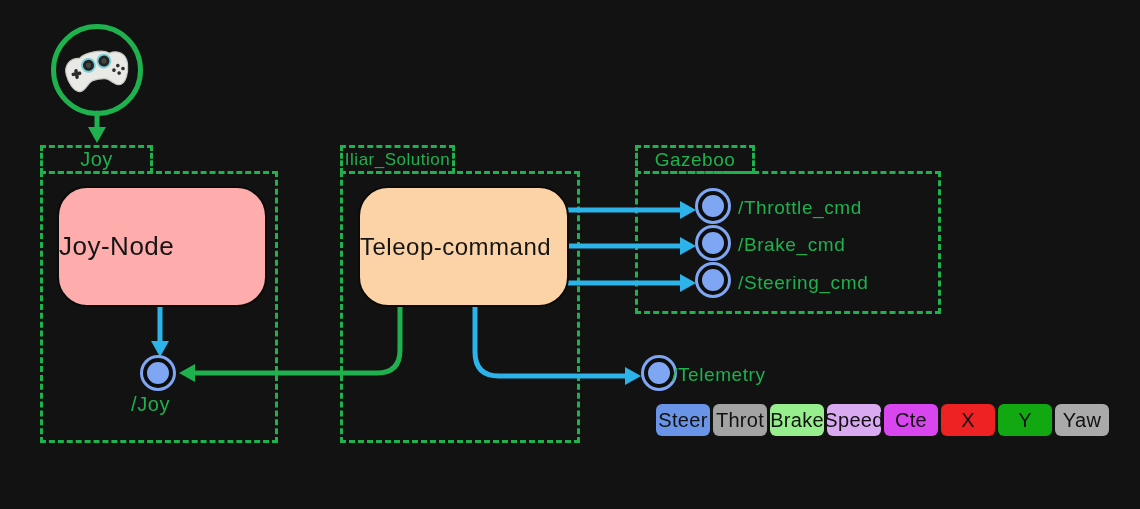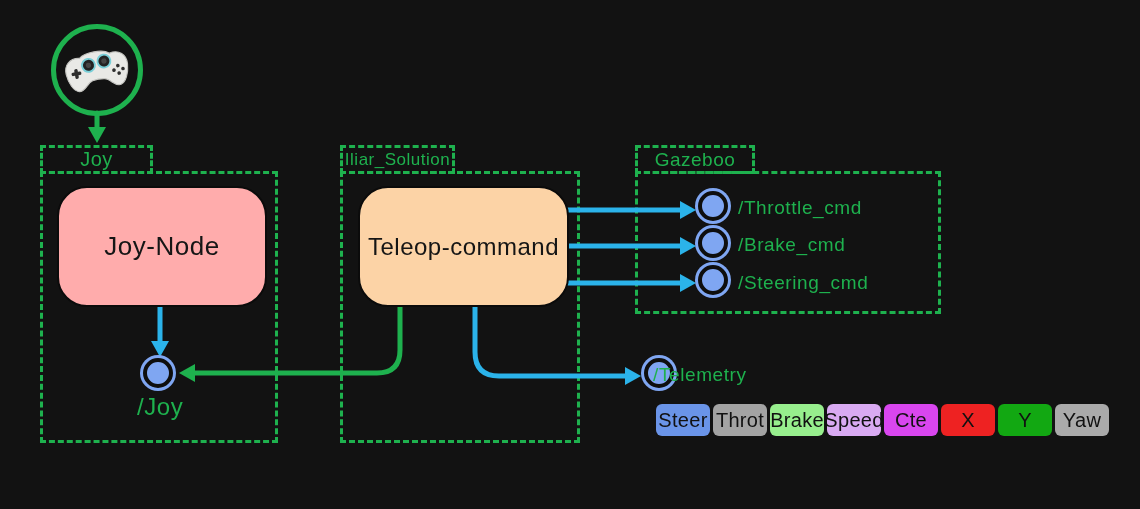--- a/index.html
+++ b/index.html
@@ -14,21 +14,21 @@
     position:absolute;border:3px dashed var(--green);background:transparent;
   }
   .group-tab{
     position:absolute;border:3px dashed var(--green);
     display:flex;align-items:center;justify-content:center;
     color:var(--green);letter-spacing:.5px;background:var(--background,#121212);
   }
   
   .node-box{
     position:absolute;border:2.5px solid #0b0b0b;border-radius:30px;
-    display:flex;align-items:center;justify-content:center;
+    display:flex;align-items:center;justify-content:flex-start;
     color:#151515;letter-spacing:.5px;
   }
   
   .topic-circle{
     position:absolute;width:22px;height:22px;border-radius:50%;
     background:var(--topic-blue);
     border:4px solid #0e0e0e;
     box-shadow:0 0 0 3px var(--topic-blue);
   }
   .topic-label{
@@ -127,24 +127,24 @@
   <div class="topic-circle" style="left:698px;top:191px;"></div>
   <div class="topic-label" style="left:738px;top:197px;">/Throttle_cmd</div>
 
   <div class="topic-circle" style="left:698px;top:228px;"></div>
   <div class="topic-label" style="left:738px;top:234px;">/Brake_cmd</div>
 
   <div class="topic-circle" style="left:698px;top:265px;"></div>
   <div class="topic-label" style="left:738px;top:272px;">/Steering_cmd</div>
 
   <div class="topic-circle" style="left:143px;top:358px;"></div>
-  <div class="topic-label" style="left:137px;top:393px;font-size:24px;">/Joy</div>
+  <div class="topic-label" style="left:131px;top:393px;font-size:20px;">/Joy</div>
 
   <div class="topic-circle" style="left:644px;top:358px;"></div>
-  <div class="topic-label" style="left:653px;top:364px;">/Telemetry</div>
+  <div class="topic-label" style="left:672px;top:364px;">/Telemetry</div>
 
   <div class="legend">
     <div class="legend-cell" style="background-color: rgb(106, 148, 232);">Steer</div>
     <div class="legend-cell" style="background-color: #a3a3a3;">Throt</div>
     <div class="legend-cell" style="background-color: rgb(151, 238, 141);">Brake</div>
     <div class="legend-cell" style="background-color: rgb(217, 170, 242);">Speed</div>
     <div class="legend-cell" style="background-color: #d946ef; text-align: right;">Cte</div>
     <div class="legend-cell" style="background-color: rgb(238, 34, 34);">X</div>
     <div class="legend-cell" style="background-color: rgb(18, 168, 18);">Y</div>
     <div class="legend-cell" style="background-color: rgb(170, 170, 170);">Yaw</div>

